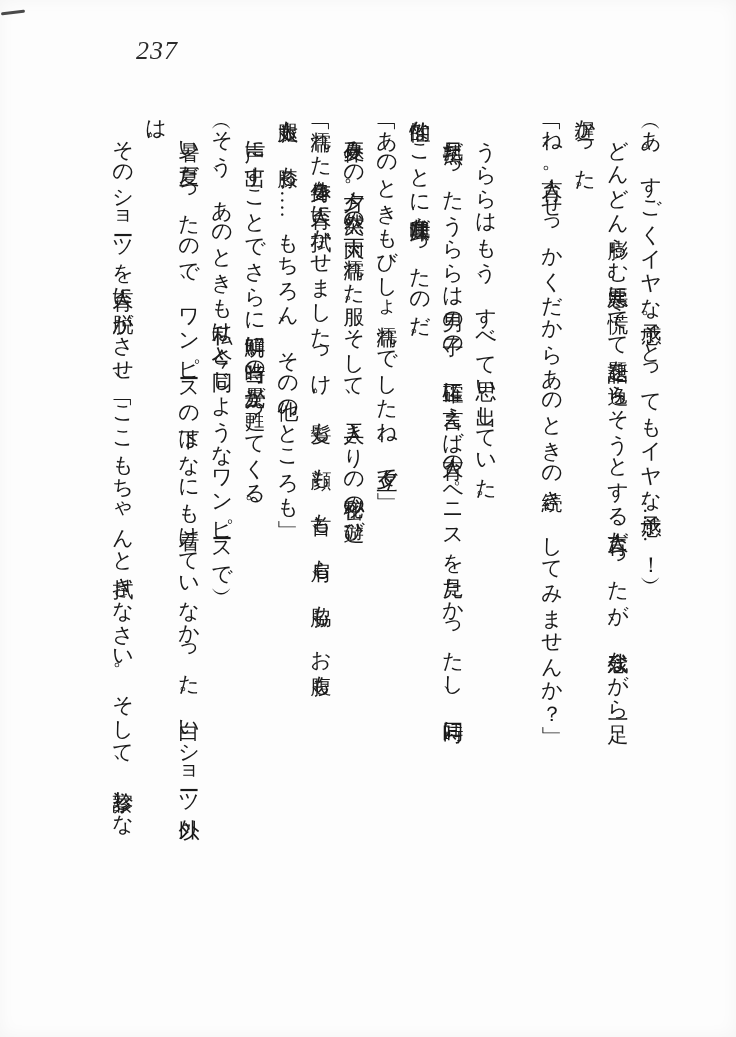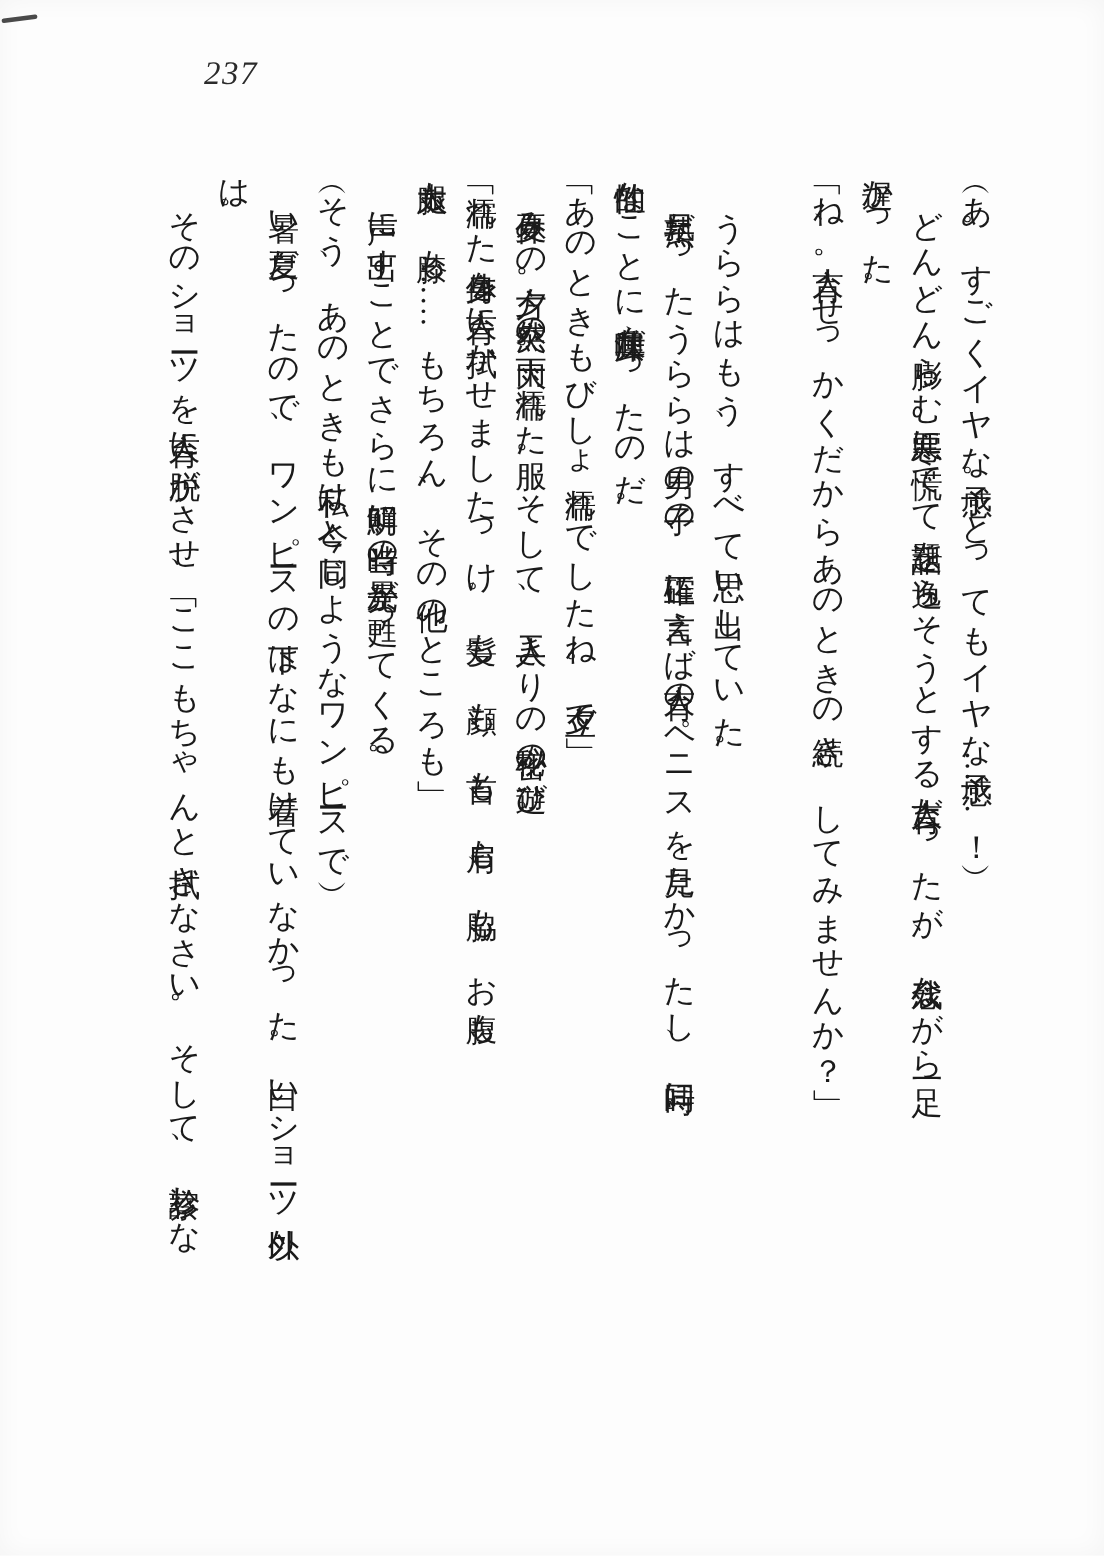--- a/index.html
+++ b/index.html
@@ -32,21 +32,21 @@
     height: 3px;
     background: #2a2a2a;
     transform: rotate(-7deg);
     border-radius: 2px;
     opacity: 0.85;
   }
   .page-number {
     position: absolute;
     left: 136px;
     top: 36px;
-    font-size: 22px;
+    font-size: 26px;
     font-style: italic;
     letter-spacing: 1px;
     color: #2b2b2b;
     font-family: "Liberation Serif", "DejaVu Serif", serif;
   }
   .text-body {
     position: absolute;
     top: 105px;
     right: 69px;
     height: 832px;

